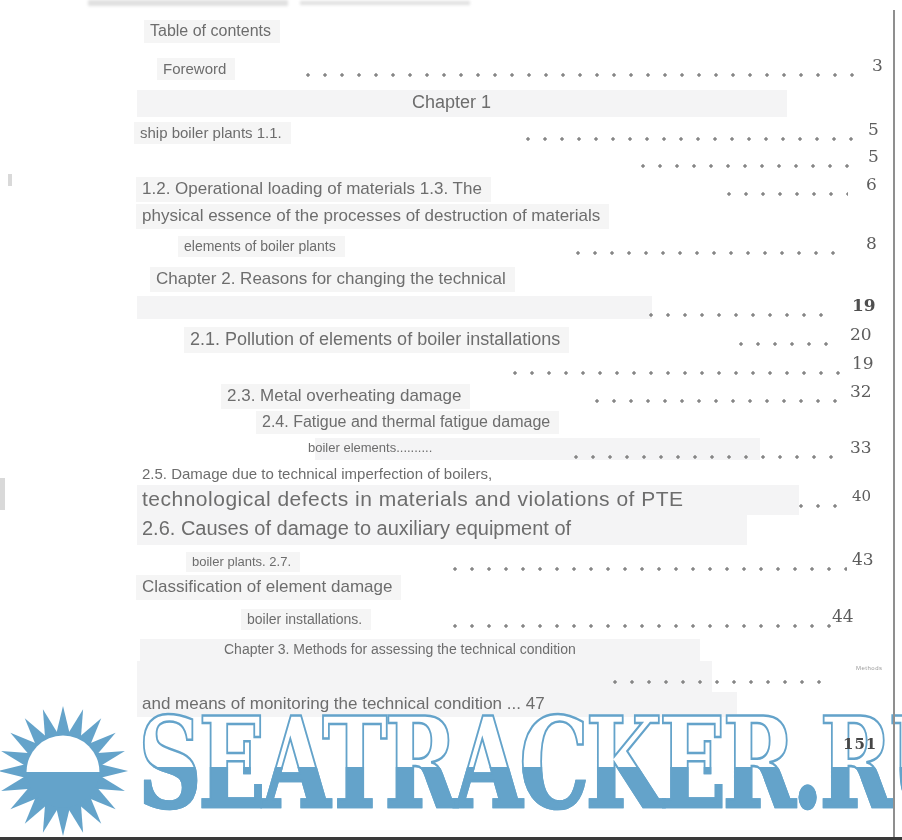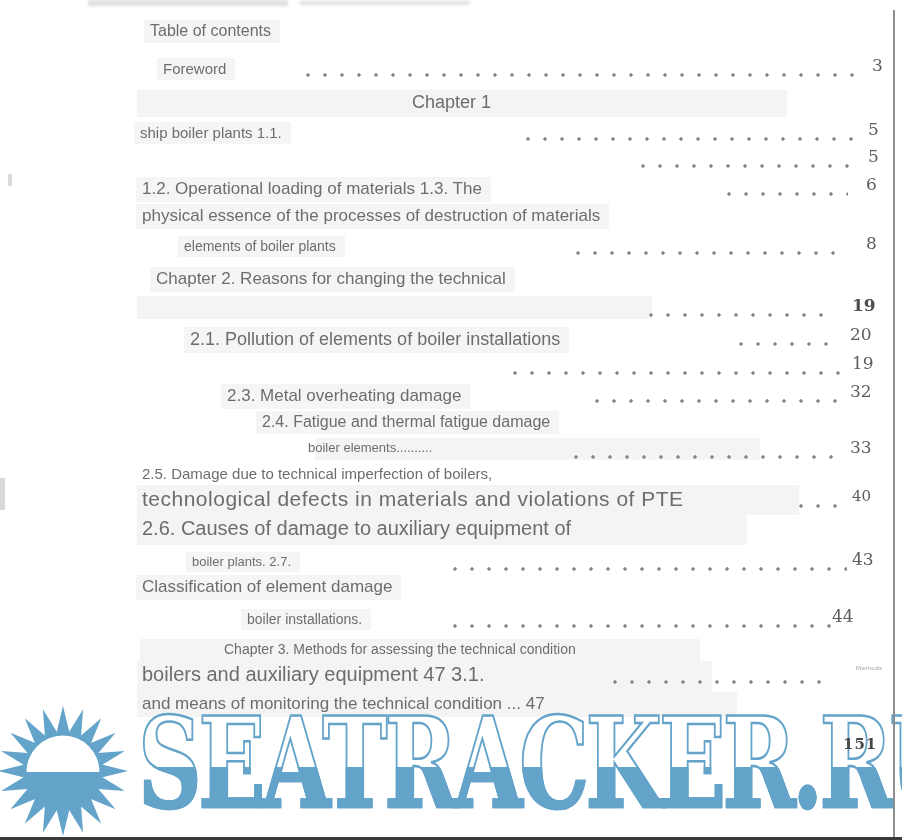--- a/index.html
+++ b/index.html
@@ -156,21 +156,20 @@
   <span class="t hl" style="left:247px;font-size:14px">boiler installations.</span>
   <span class="leader" style="left:452px;width:392px"></span>
   <span class="pg" style="left:832px">44</span>
 </div>
 
 <div class="row" style="top:641px">
   <span class="t" style="left:224px;font-size:14px">Chapter 3. Methods for assessing the technical condition</span>
 </div>
 
 <div class="row" style="top:663px">
-  <span class="t" style="left:142px;font-size:20px">boilers and auxiliary equipment 47 3.1.</span>
   <span class="leader" style="left:612px;width:222px;top:14px"></span>
   <span class="note" style="left:856px;top:2px">Methods</span>
 </div>
 
 <div class="row" style="top:694px">
   <span class="t" style="left:142px;font-size:17px">and means of monitoring the technical condition ... 47</span>
 </div>
 
 <svg class="sun" width="138" height="138" viewBox="-70 -70 140 140">
   <g fill="#64a3ca">

